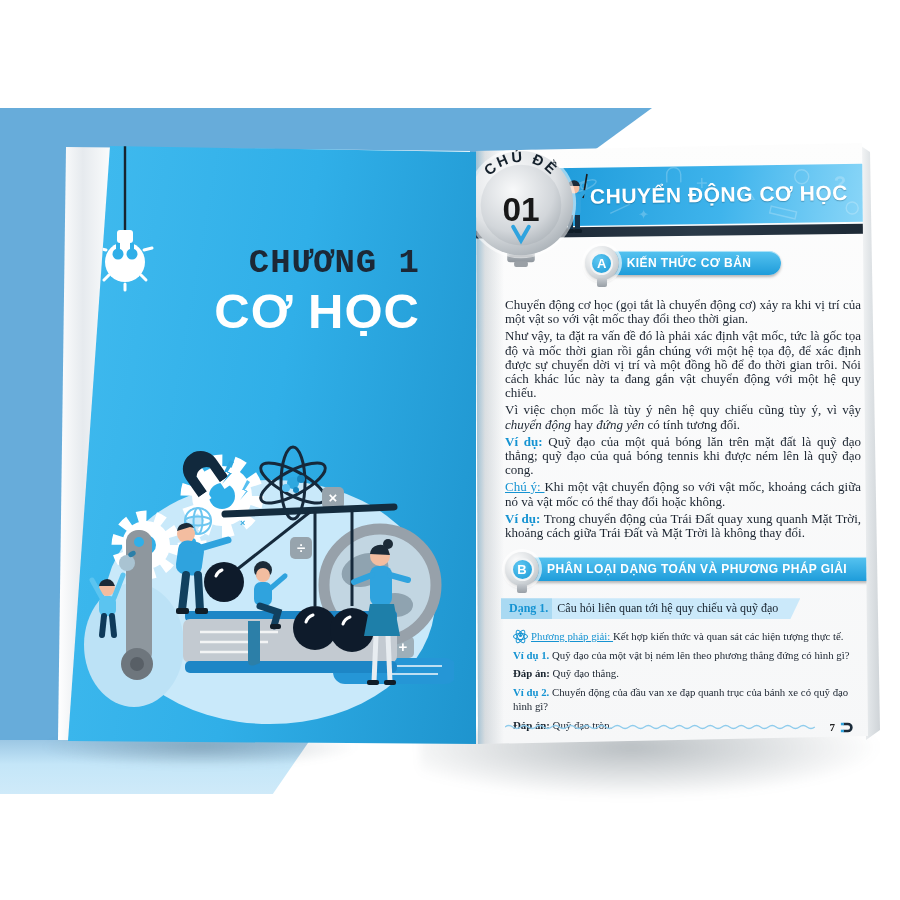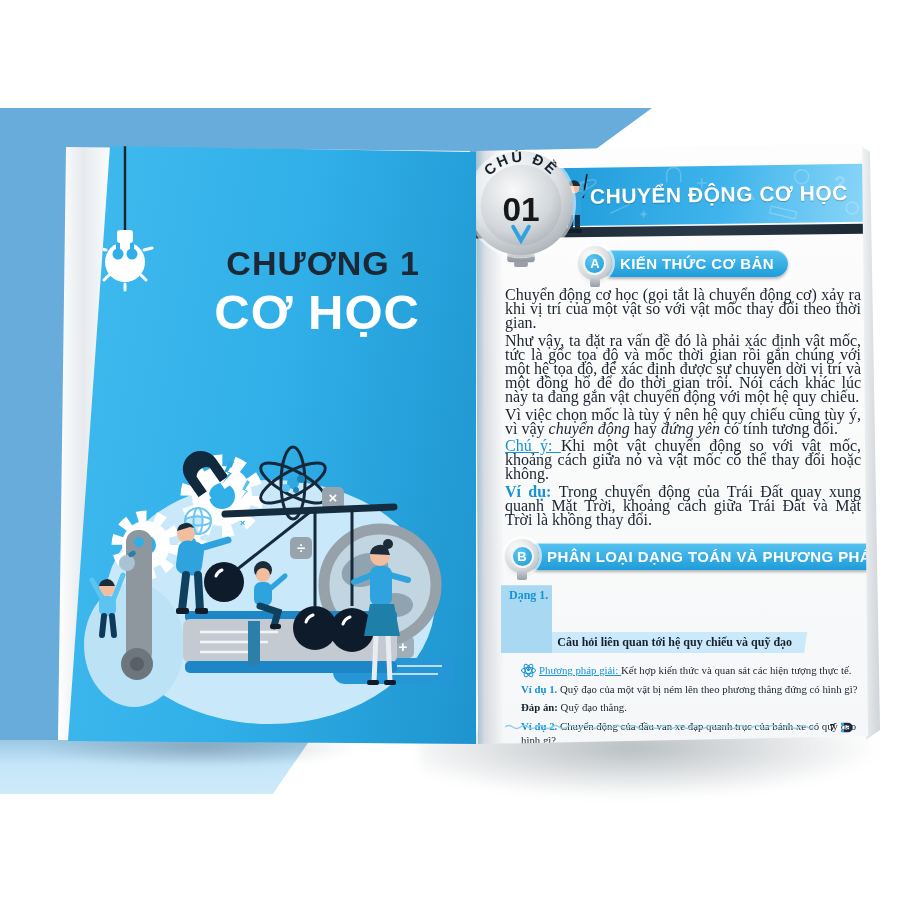--- a/index.html
+++ b/index.html
@@ -31,21 +31,21 @@
     background:linear-gradient(90deg,#ffffff,#dfe3e6 60%,#cfd4d8);
     clip-path:polygon(2px 2px,14px 10px,24px 588px,10px 598px);}
   .right-page{position:absolute;left:476px;top:142px;width:392px;height:604px;
     background:linear-gradient(180deg,#fdfdfd,#f6f7f8);
     clip-path:polygon(0 9px,386px 1px,392px 594px,2px 602px);}
   .right-page::before{content:"";position:absolute;left:0;top:0;bottom:0;width:30px;
     background:linear-gradient(90deg,rgba(40,120,165,.45),rgba(90,110,125,.20) 9px,rgba(120,140,155,0) 28px);}
 
   
   .chapter{position:absolute;right:56px;top:100px;text-align:right;}
-  .chapter-label{font-weight:bold;font-size:34px;color:#1C2836;letter-spacing:1px;}
+  .chapter-label{font-weight:bold;font-size:34px;color:#1C2836;letter-spacing:1px;font-family:Liberation Mono, monospace;}
   .chapter-title{font-weight:bold;font-size:49px;color:#ffffff;letter-spacing:1px;margin-top:1px;}
   .bulb-wrap{position:absolute;left:38px;top:0;}
   .illus{position:absolute;left:18px;top:286px;}
 
   
   .navy-bar{position:absolute;left:-2px;top:84px;width:398px;height:10px;
             background:linear-gradient(90deg,#16212D,#2B3A48 55%,#1D2935);transform:rotate(-.7deg);z-index:2;}
   .banner{position:absolute;left:76px;top:24px;width:312px;height:58px;border-radius:2px;
           background:linear-gradient(100deg,#1E9BDA 0%,#3FB4EC 55%,#8AD6F8 100%);
           transform:rotate(-.8deg);display:flex;align-items:center;overflow:hidden;z-index:3;}
@@ -62,42 +62,42 @@
   .pill-cap{width:34px;height:34px;border-radius:50%;flex:0 0 34px;
     background:radial-gradient(circle at 35% 30%,#ffffff,#d8dcdf 55%,#a9b0b6);
     box-shadow:0 0 0 3px rgba(255,255,255,.65),0 2px 3px rgba(0,0,0,.3);
     display:flex;align-items:center;justify-content:center;z-index:2;position:relative;}
   .pill-cap::after{content:"";position:absolute;left:12px;bottom:-7px;width:10px;height:9px;
     background:linear-gradient(#c6cbd0,#989fa6);border-radius:2px;z-index:-1;}
   .pill-letter{width:23px;height:23px;border-radius:50%;
     background:radial-gradient(circle at 35% 30%,#5EC7F2,#1B9AD6);
     color:#fff;font-weight:bold;font-size:13px;display:flex;align-items:center;justify-content:center;
     border:2px solid #f2f4f5;box-sizing:border-box;}
-  .pill-bar{margin-left:-13px;padding:5px 14px 5px 21px;border-radius:14px;
+  .pill-bar{margin-left:-13px;padding:5px 30px 5px 21px;border-radius:14px;
     background:linear-gradient(180deg,#56C3F0,#1E9CDA);
-    color:#fff;font-weight:bold;font-size:15px;letter-spacing:.4px;white-space:nowrap;
+    color:#fff;font-weight:bold;font-size:12px;letter-spacing:.4px;white-space:nowrap;
     box-shadow:0 2px 3px rgba(0,0,0,.28),inset 0 1px 0 rgba(255,255,255,.5);}
 
-  .textblock{font-family:"Liberation Serif",serif;font-size:16px;line-height:14.2px;
-             color:#1B2430;text-align:justify;margin-top:8px;}
+  .textblock{font-family:"Liberation Serif",serif;font-size:13px;line-height:14.2px;
+             color:#1B2430;text-align:justify;margin-top:18px;}
   .textblock p,.method p{margin:0 0 3px 0;}
   .kw{color:#1593D2;font-weight:bold;}
   .kwu{color:#1593D2;font-weight:normal;text-decoration:underline;}
   .bold{font-weight:bold;color:#16212C;}
   .it{font-style:italic;}
 
   .pill.b{margin-top:12px;}
   .dang{margin-top:12px;margin-left:-4px;display:inline-flex;align-items:stretch;
         font-family:"Liberation Serif",serif;font-size:12px;
         clip-path:polygon(0 0,100% 0,calc(100% - 10px) 100%,0 100%);}
   .dang-label{background:#A9D9F2;color:#1593D2;font-weight:bold;padding:3px 4px 3px 8px;}
-  .dang-title{background:#CBE9FA;color:#16212C;font-weight:bold;padding:3px 22px 3px 5px;margin-top:47px;}
+  .dang-title{background:#CBE9FA;color:#16212C;font-weight:normal;padding:3px 22px 3px 5px;}
   .method{font-family:"Liberation Serif",serif;font-size:10.8px;line-height:14.5px;
           color:#1B2430;margin-top:9px;}
-  .method p{margin:0 0 4px 16px;}
+  .method p{margin:0 0 4px 8px;}
 
   .atom{position:relative;display:inline-block;width:14px;height:14px;margin-right:4px;vertical-align:-2px;}
   .atom i{position:absolute;left:0;top:4.5px;width:13px;height:5px;border:1.2px solid #1593D2;border-radius:50%;}
   .atom i:nth-child(2){transform:rotate(60deg);}
   .atom i:nth-child(3){transform:rotate(120deg);}
   .atom::after{content:"";position:absolute;left:5.5px;top:5.5px;width:3px;height:3px;
                background:#1593D2;border-radius:50%;}
 
   .footer{position:absolute;left:29px;right:14px;bottom:13px;display:flex;align-items:center;gap:5px;z-index:1;}
   .wavy{flex:1;height:8px;}
@@ -380,20 +380,21 @@
         <span class="pill-cap">
             <span class="pill-letter">A</span>
           </span>
         <span class="pill-bar">KIẾN THỨC CƠ BẢN</span>
       </div>
 
       <div id="knowledge" class="textblock">
           <p><span>Chuyển động cơ học (gọi tắt là chuyển động cơ) xảy ra khi vị trí của một vật so với vật mốc thay đổi theo thời gian.</span></p>
           <p><span>Như vậy, ta đặt ra vấn đề đó là phải xác định vật mốc, tức là gốc tọa độ và mốc thời gian rồi gắn chúng với một hệ tọa độ, để xác định được sự chuyển dời vị trí và một đồng hồ để đo thời gian trôi. Nói cách khác lúc này ta đang gắn vật chuyển động với một hệ quy chiếu.</span></p>
           <p><span>Vì việc chọn mốc là tùy ý nên hệ quy chiếu cũng tùy ý, vì vậy </span><span class="it">chuyển động</span><span> hay </span><span class="it">đứng yên</span><span> có tính tương đối.</span></p>
+          <p><span class="kw">Ví dụ: </span><span>Quỹ đạo của một quả bóng lăn trên mặt đất là quỹ đạo thẳng; quỹ đạo của quả bóng tennis khi được ném lên là quỹ đạo cong.</span></p>
           <p><span class="kwu">Chú ý: </span><span>Khi một vật chuyển động so với vật mốc, khoảng cách giữa nó và vật mốc có thể thay đổi hoặc không.</span></p>
           <p><span class="kw">Ví dụ: </span><span>Trong chuyển động của Trái Đất quay xung quanh Mặt Trời, khoảng cách giữa Trái Đất và Mặt Trời là không thay đổi.</span></p>
         </div>
 
       <div class="pill b">
         <span class="pill-cap">
             <span class="pill-letter">B</span>
           </span>
         <span class="pill-bar">PHÂN LOẠI DẠNG TOÁN VÀ PHƯƠNG PHÁP GIẢI</span>
       </div>

